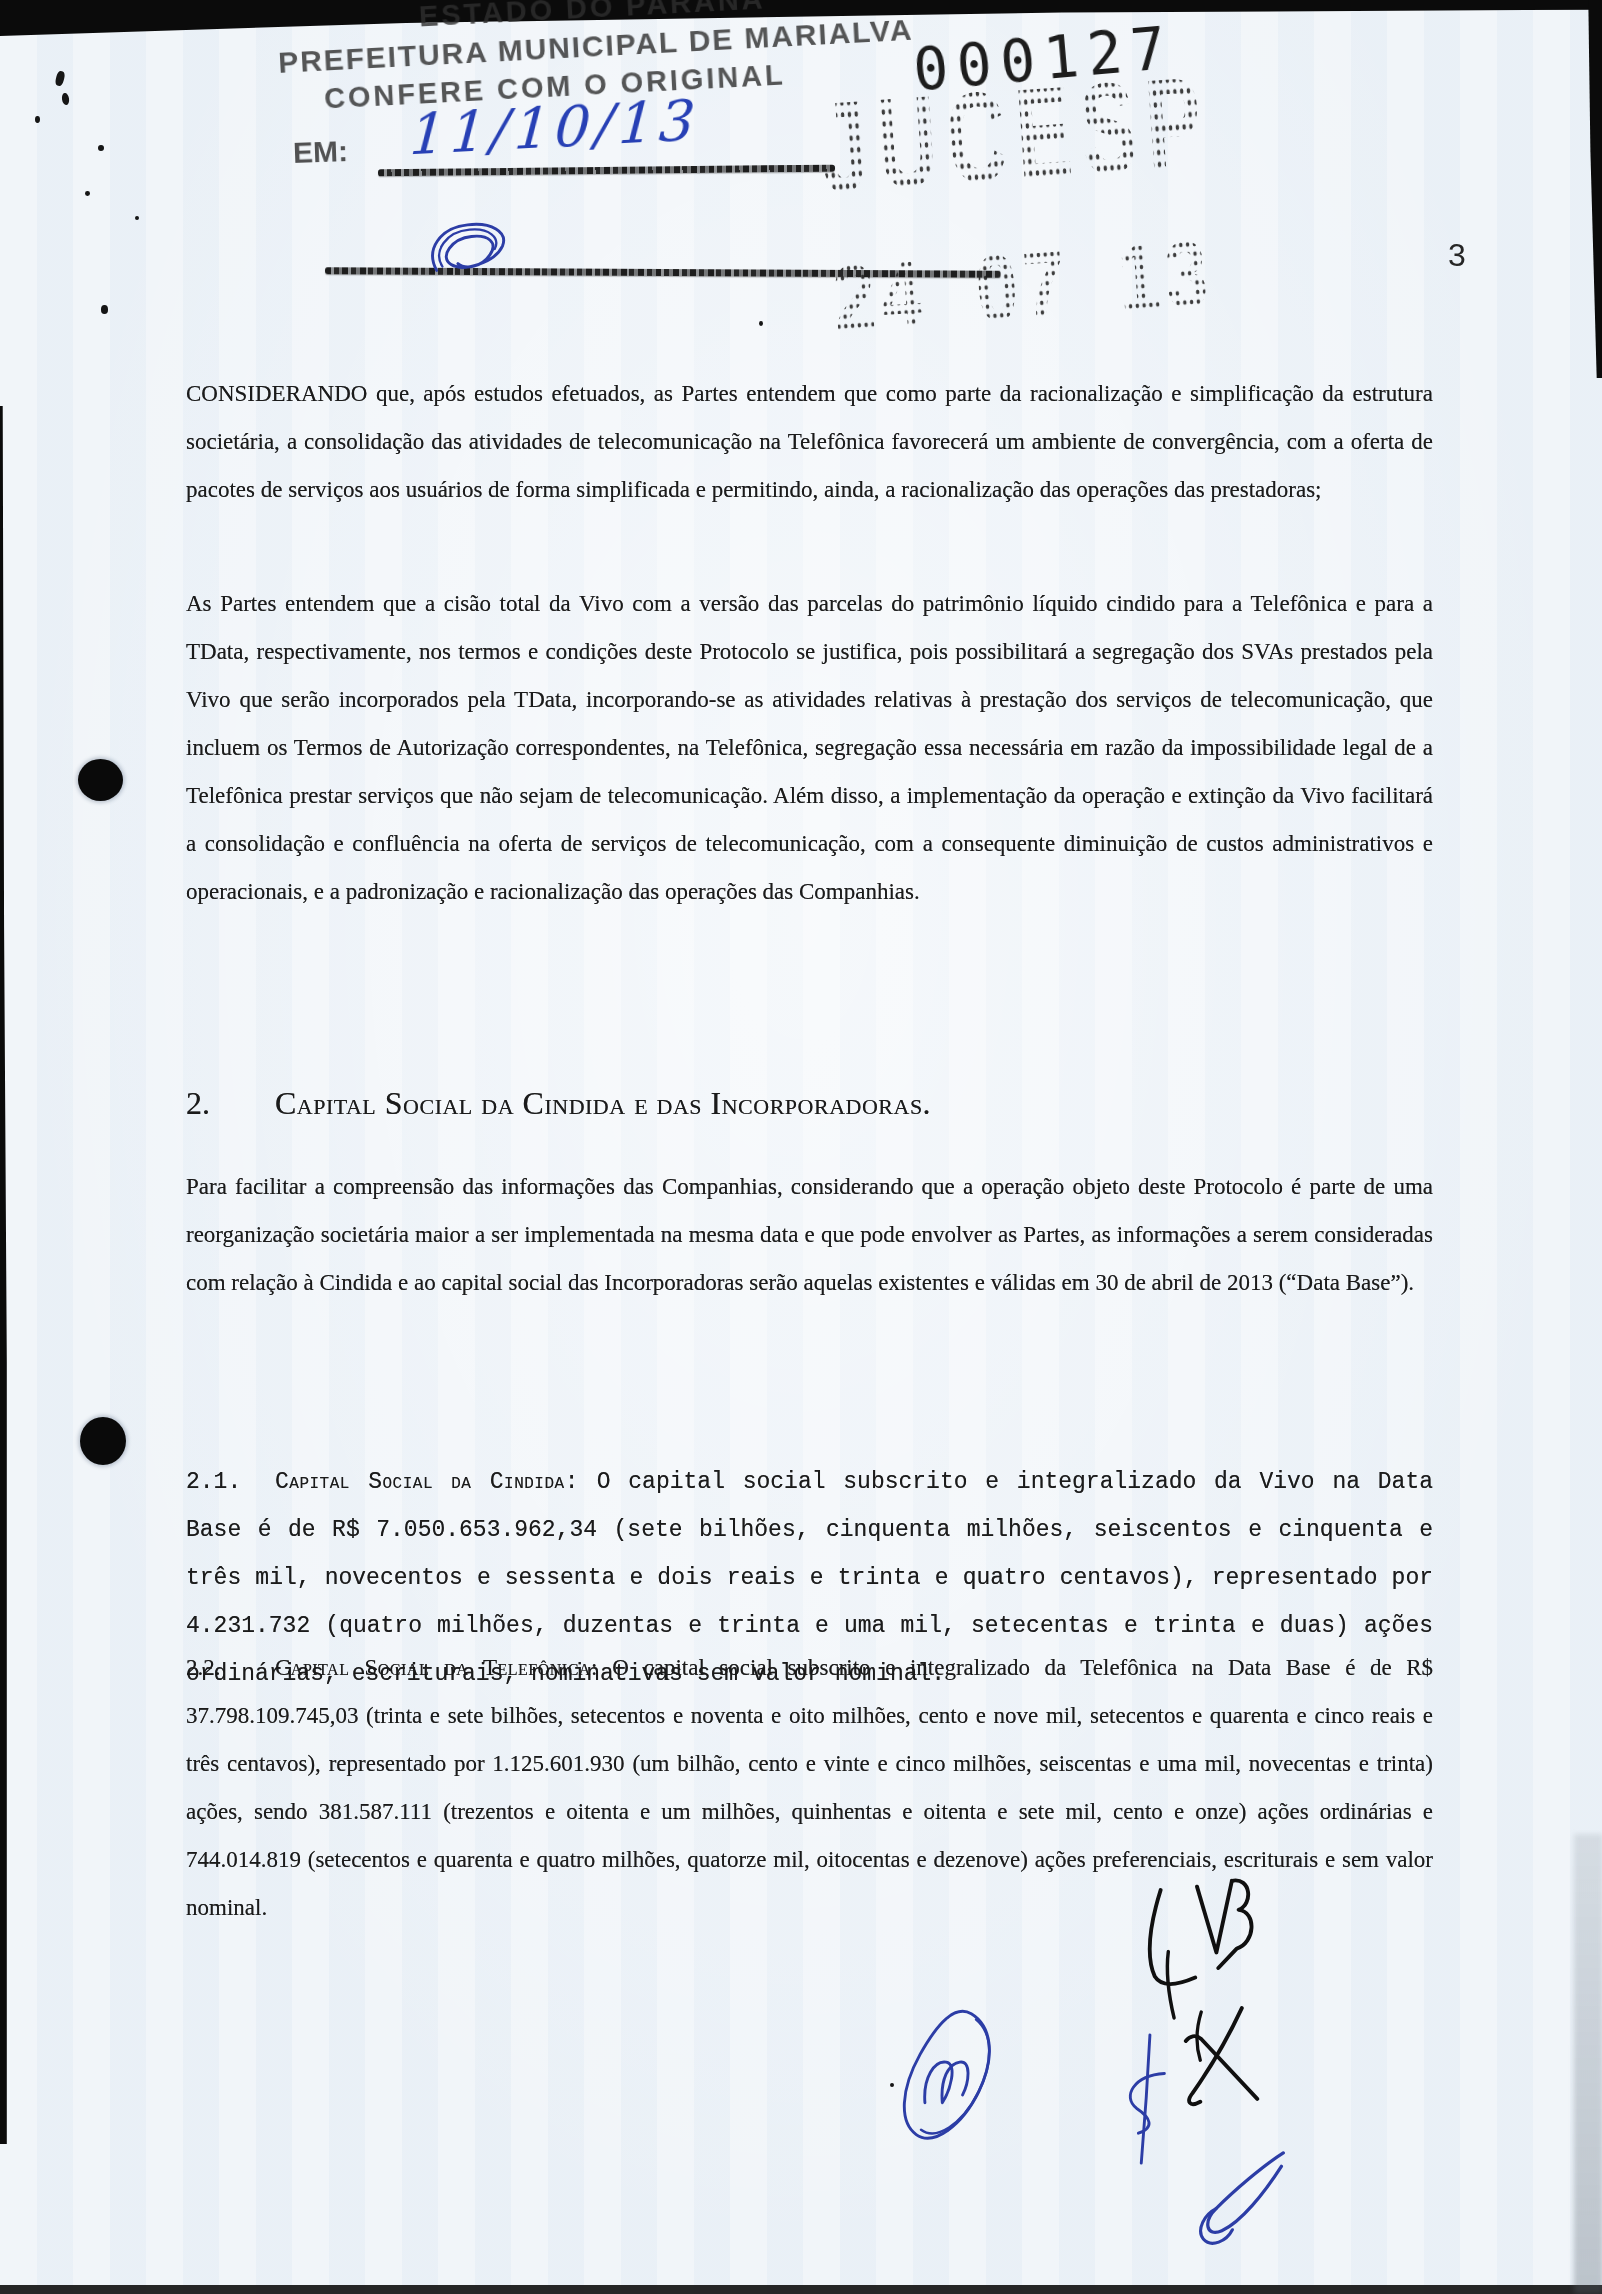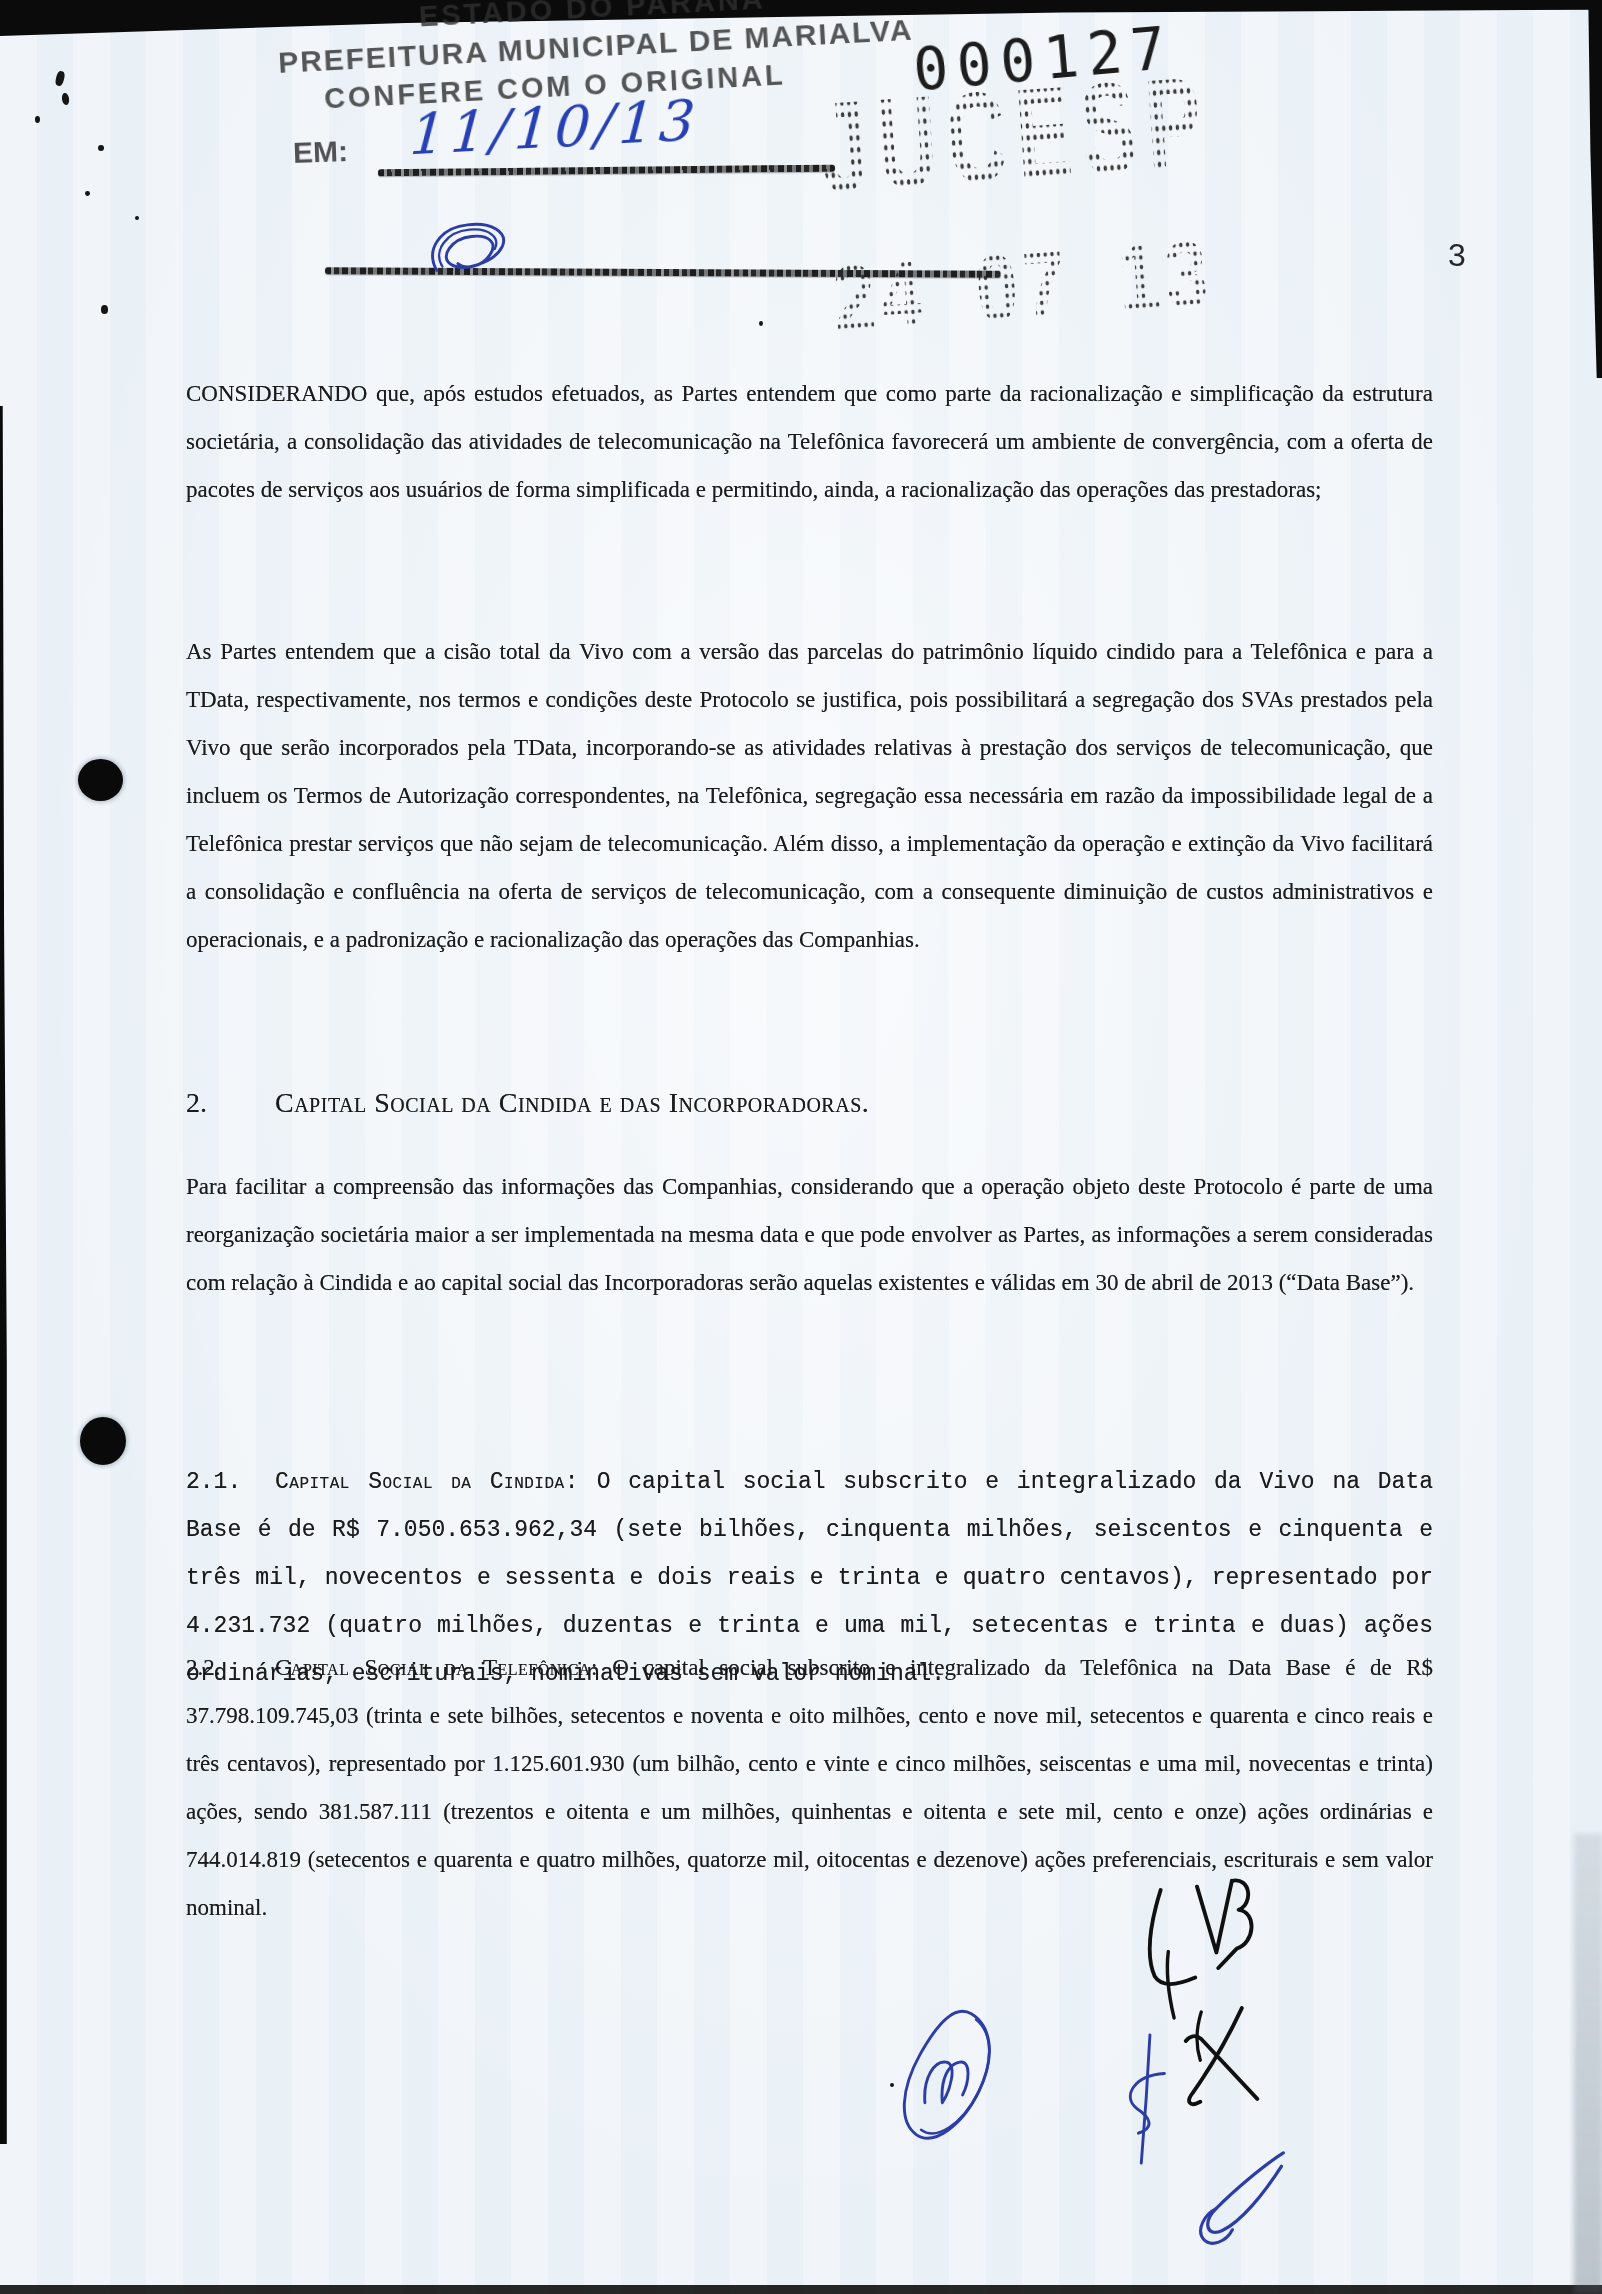--- a/index.html
+++ b/index.html
@@ -59,22 +59,22 @@
   .jucesp-name{font-size:83px;letter-spacing:9.7px;transform:scaleY(1.55);transform-origin:top left;}
   .jucesp-date{margin-top:75px;margin-left:1.9px;font-size:75px;letter-spacing:5.8px;word-spacing:21px;
     transform:scaleY(1.25);transform-origin:top left;}
   .page-number{position:absolute;left:1448px;top:237px;font-family:"Liberation Sans",sans-serif;
     font-size:32px;color:#262626;}
   
   .content{position:absolute;left:186px;top:0;width:1247px;height:2294px;}
   .para{position:absolute;left:0;width:1247px;margin:0;font-size:23px;line-height:48px;
     text-align:justify;text-shadow:0 0 0.5px rgba(10,10,10,.55);}
   .p1{top:370px;}
-  .p2{top:628px;}
-  .heading{position:absolute;left:0;top:1079px;width:1247px;margin:0;font-size:28px;font-weight:normal;
+  .p2{top:580px;}
+  .heading{position:absolute;left:0;top:1079px;width:1247px;margin:0;font-size:32px;font-weight:normal;
     line-height:48px;text-shadow:0 0 0.5px rgba(10,10,10,.6);}
   .p3{top:1163px;}
   .p4{top:1458px;font-family:Liberation Mono, monospace;}
   .p5{top:1644px;}
   .num{display:inline-block;width:89px;}
   .sc{font-variant:small-caps;letter-spacing:0.5px;}
   .ul{}
   
   .sig{position:absolute;}
   .sig path,.sig ellipse{fill:none;stroke-linecap:round;stroke-linejoin:round;}

